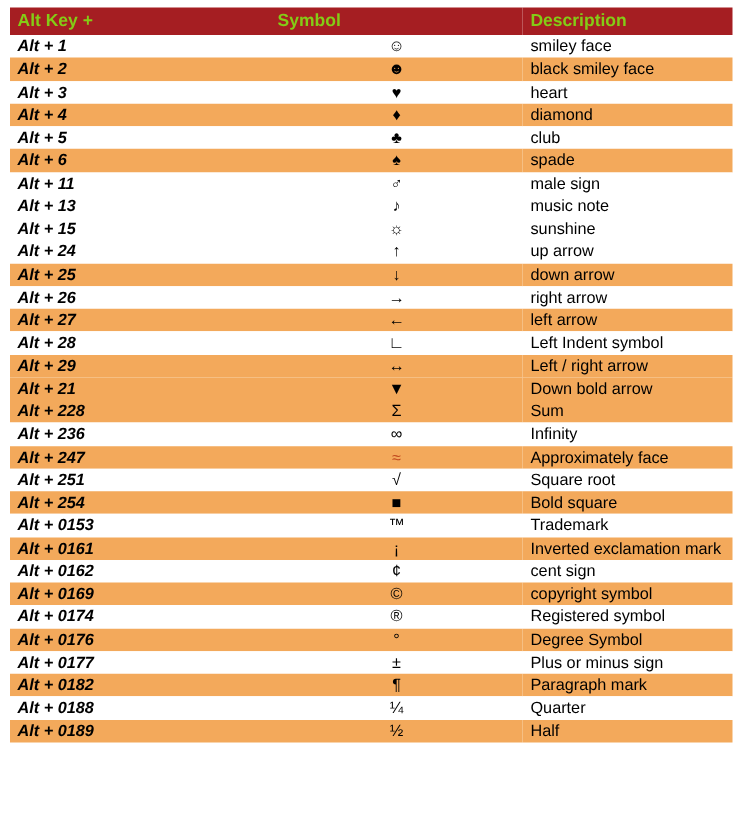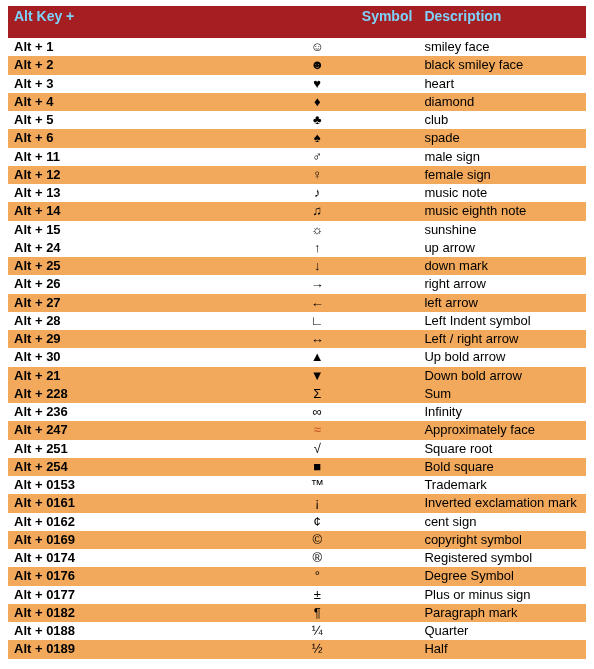--- a/index.html
+++ b/index.html
@@ -14,37 +14,37 @@
   table{
     width:100%;
     border-collapse:collapse;
     table-layout:fixed;
   }
   col.c1{width:36%;}
   col.c2{width:35%;}
   col.c3{width:29%;}
   thead th{
     background:#a51e22;
-    color:#7dd3fc;
+    color:#84cc16;
     font-weight:bold;
     text-align:left;
-    padding:2px 6px 14px 6px;
+    padding:2px 6px 4px 6px;
     font-size:14px;
     border:none;
   }
-  thead th.sym{text-align:right;}
+  thead th.sym{text-align:left;}
   tbody td{
     padding:1px 6px 1px 6px;
     line-height:1.25;
     vertical-align:middle;
     border:none;
   }
   tbody tr.odd td{background:#ffffff;}
   tbody tr.even td{background:#f3a95b;}
-  td.key{font-weight:bold;}
+  td.key{font-weight:bold;font-style:italic;}
   td.sym{text-align:center;}
   td.sym .redish{color:#c24a1f;}
 </style>
 </head>
 <body>
 
 <div class="wrap">
 <table>
   <colgroup>
         <col class="c1">
@@ -87,74 +87,59 @@
         <tr class="even">
           <td class="key">Alt + 6</td>
           <td class="sym">♠</td>
           <td>spade</td>
         </tr>
         <tr class="odd">
           <td class="key">Alt + 11</td>
           <td class="sym">♂</td>
           <td>male sign</td>
         </tr>
-        <tr class="even">
-          <td class="key">Alt + 12</td>
-          <td class="sym">♀</td>
-          <td>female sign</td>
-        </tr>
         <tr class="odd">
           <td class="key">Alt + 13</td>
           <td class="sym">♪</td>
           <td>music note</td>
         </tr>
-        <tr class="even">
-          <td class="key">Alt + 14</td>
-          <td class="sym">♫</td>
-          <td>music eighth note</td>
-        </tr>
         <tr class="odd">
           <td class="key">Alt + 15</td>
           <td class="sym">☼</td>
           <td>sunshine</td>
         </tr>
         <tr class="odd">
           <td class="key">Alt + 24</td>
           <td class="sym">↑</td>
           <td>up arrow</td>
         </tr>
         <tr class="even">
           <td class="key">Alt + 25</td>
           <td class="sym">↓</td>
-          <td>down mark</td>
+          <td>down arrow</td>
         </tr>
         <tr class="odd">
           <td class="key">Alt + 26</td>
           <td class="sym">→</td>
           <td>right arrow</td>
         </tr>
         <tr class="even">
           <td class="key">Alt + 27</td>
           <td class="sym">←</td>
           <td>left arrow</td>
         </tr>
         <tr class="odd">
           <td class="key">Alt + 28</td>
           <td class="sym">∟</td>
           <td>Left Indent symbol</td>
         </tr>
         <tr class="even">
           <td class="key">Alt + 29</td>
           <td class="sym">↔</td>
           <td>Left / right arrow</td>
-        </tr>
-        <tr class="odd">
-          <td class="key">Alt + 30</td>
-          <td class="sym">▲</td>
-          <td>Up bold arrow</td>
         </tr>
         <tr class="even">
           <td class="key">Alt + 21</td>
           <td class="sym">▼</td>
           <td>Down bold arrow</td>
         </tr>
         <tr class="even">
           <td class="key">Alt + 228</td>
           <td class="sym">Σ</td>
           <td>Sum</td>

